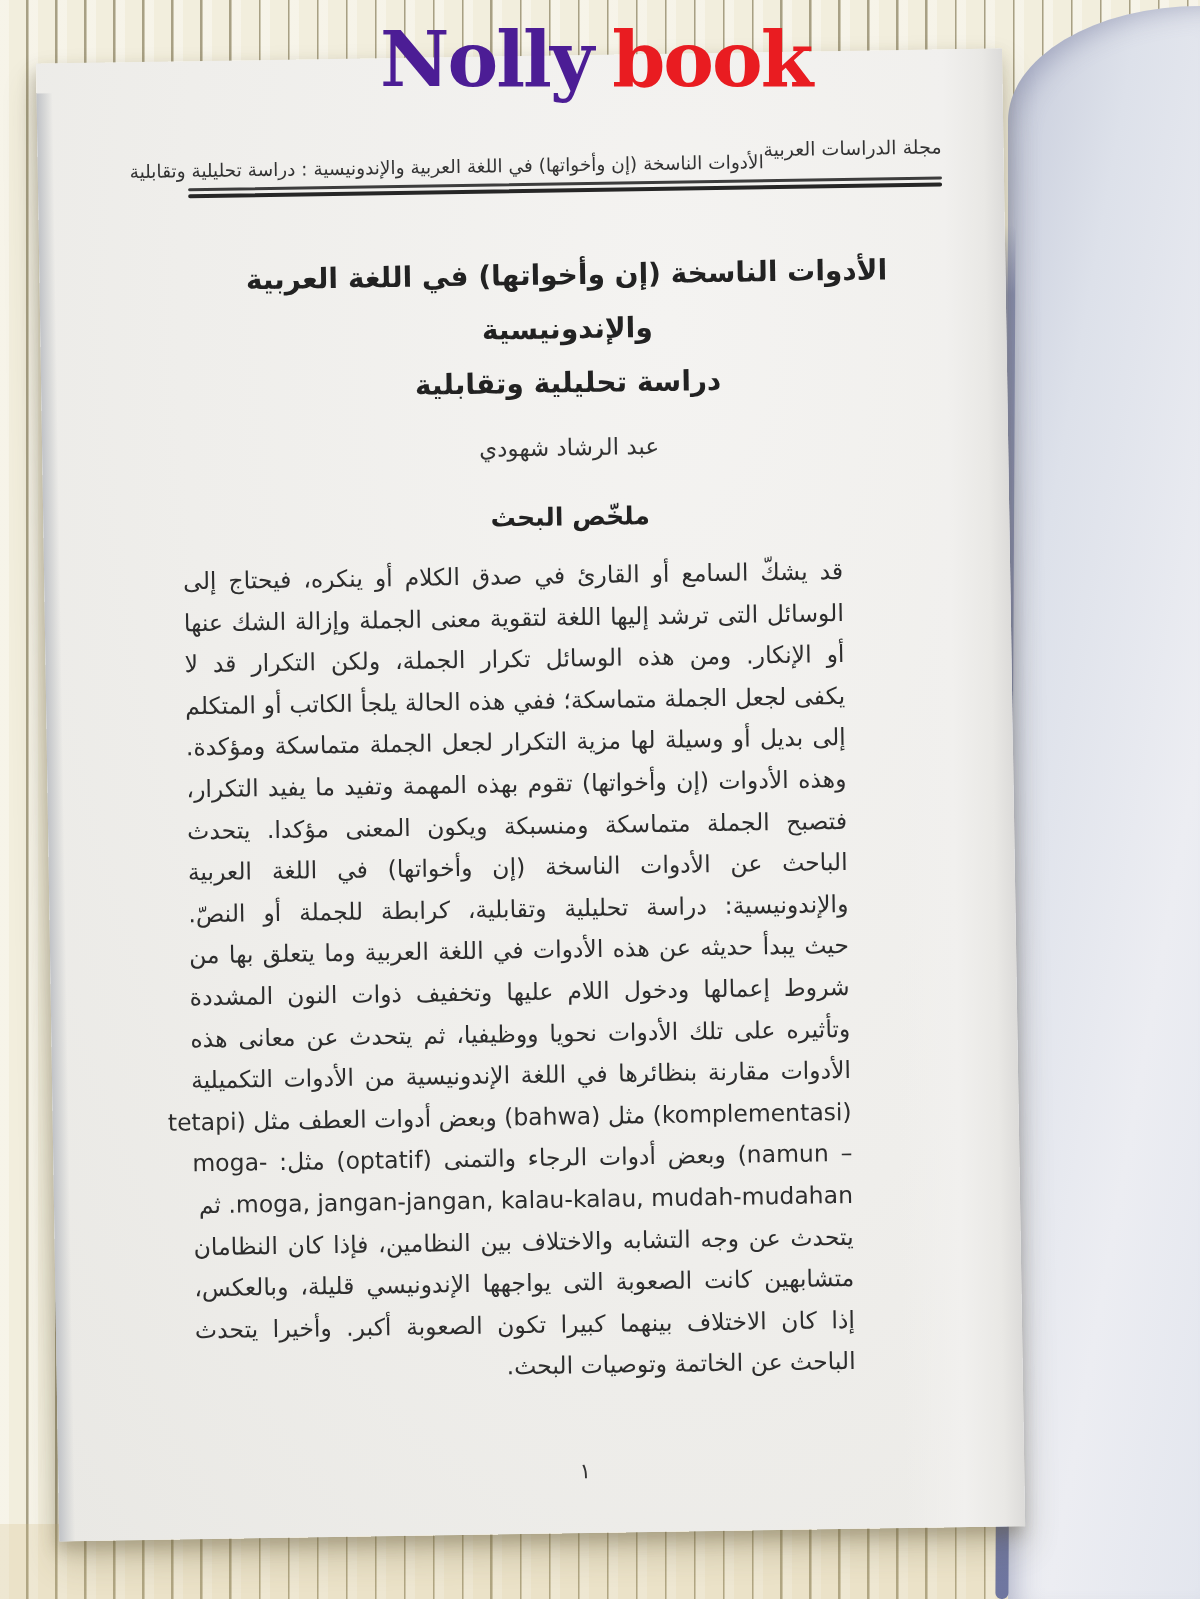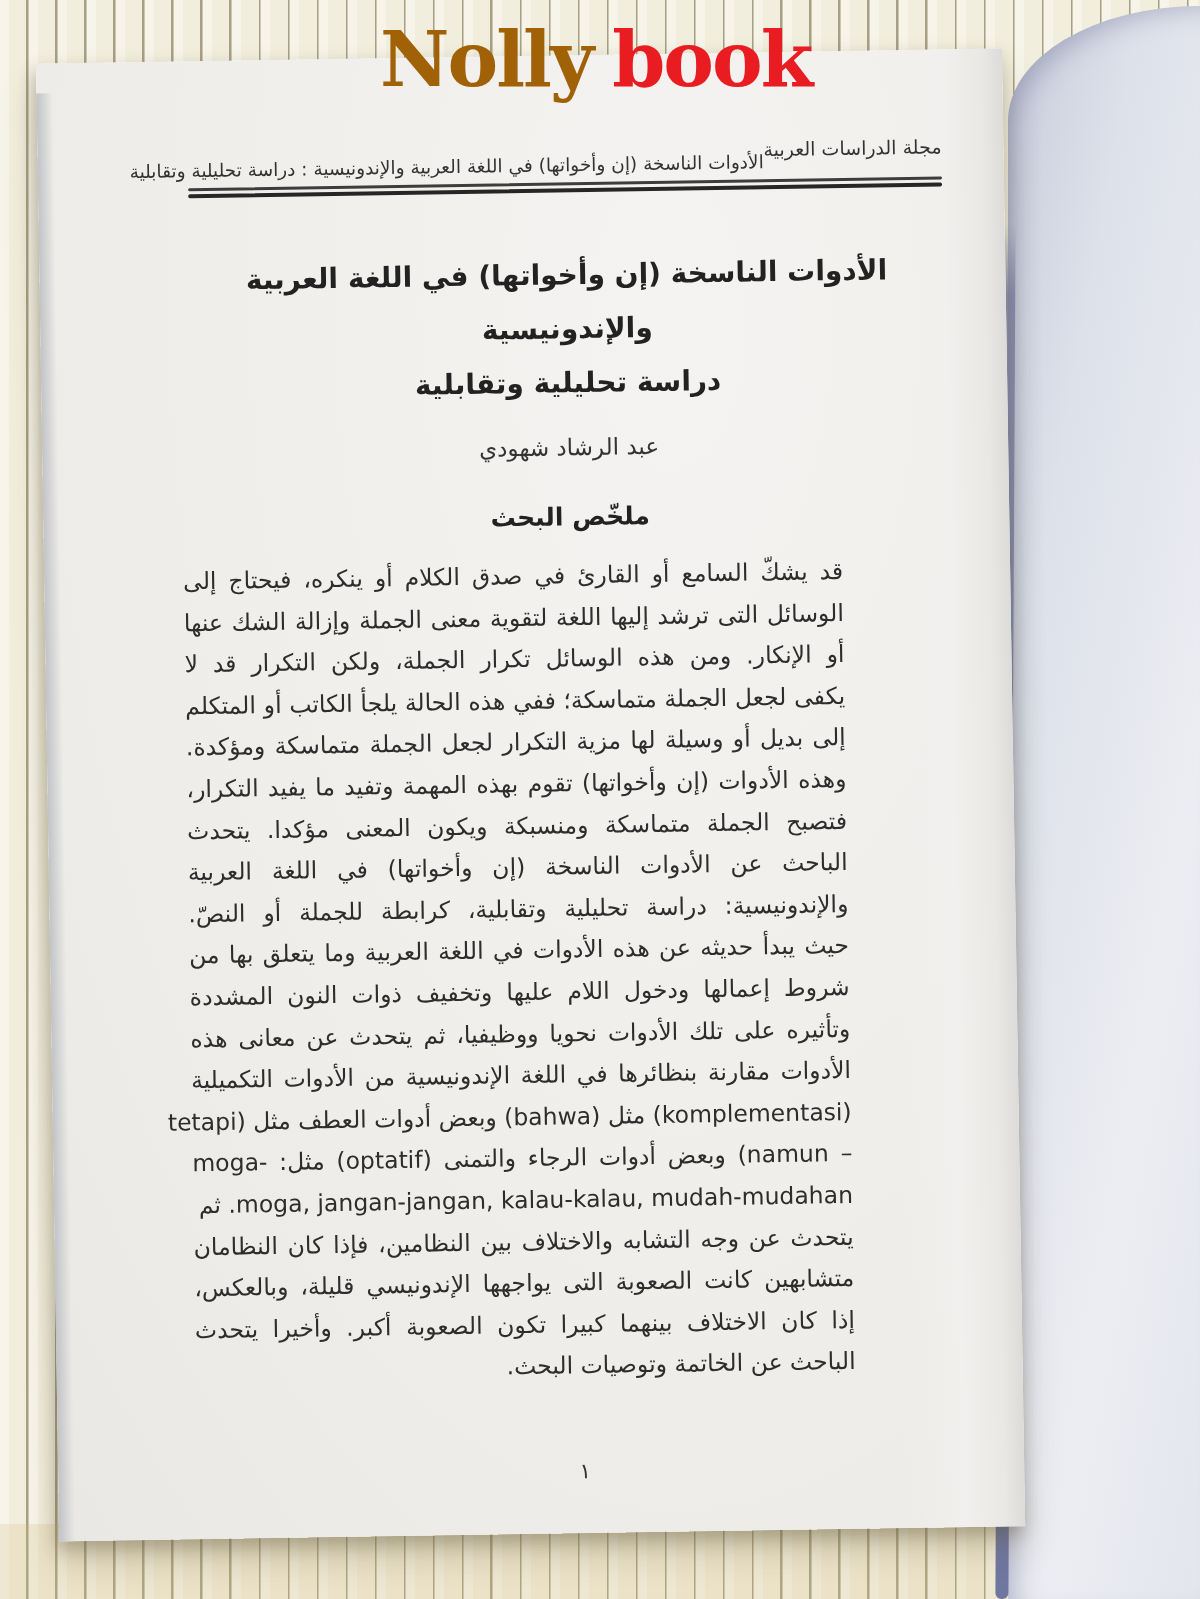--- a/index.html
+++ b/index.html
@@ -75,21 +75,21 @@
     position:absolute;bottom:50px;left:150px;right:62px;
     text-align:center;font-size:21px;color:#333;
   }
   
   .watermark{
     position:absolute;top:22px;left:50%;transform:translateX(-51%);z-index:5;
     font-family:"DejaVu Serif","Liberation Serif",serif;
     font-weight:bold;font-size:76px;letter-spacing:-2px;line-height:1;
     white-space:nowrap;
   }
-  .wm-black{color:#a16207;}
+  .wm-black{color:#4c1d95;}
   .wm-red{color:#e91c21;margin-left:20px;}
 </style>
 </head>
 <body>
 
 <div class="bottom-tint"></div>
 
 <div class="page-lifted"></div>
 <div class="page-gap"></div>
 

